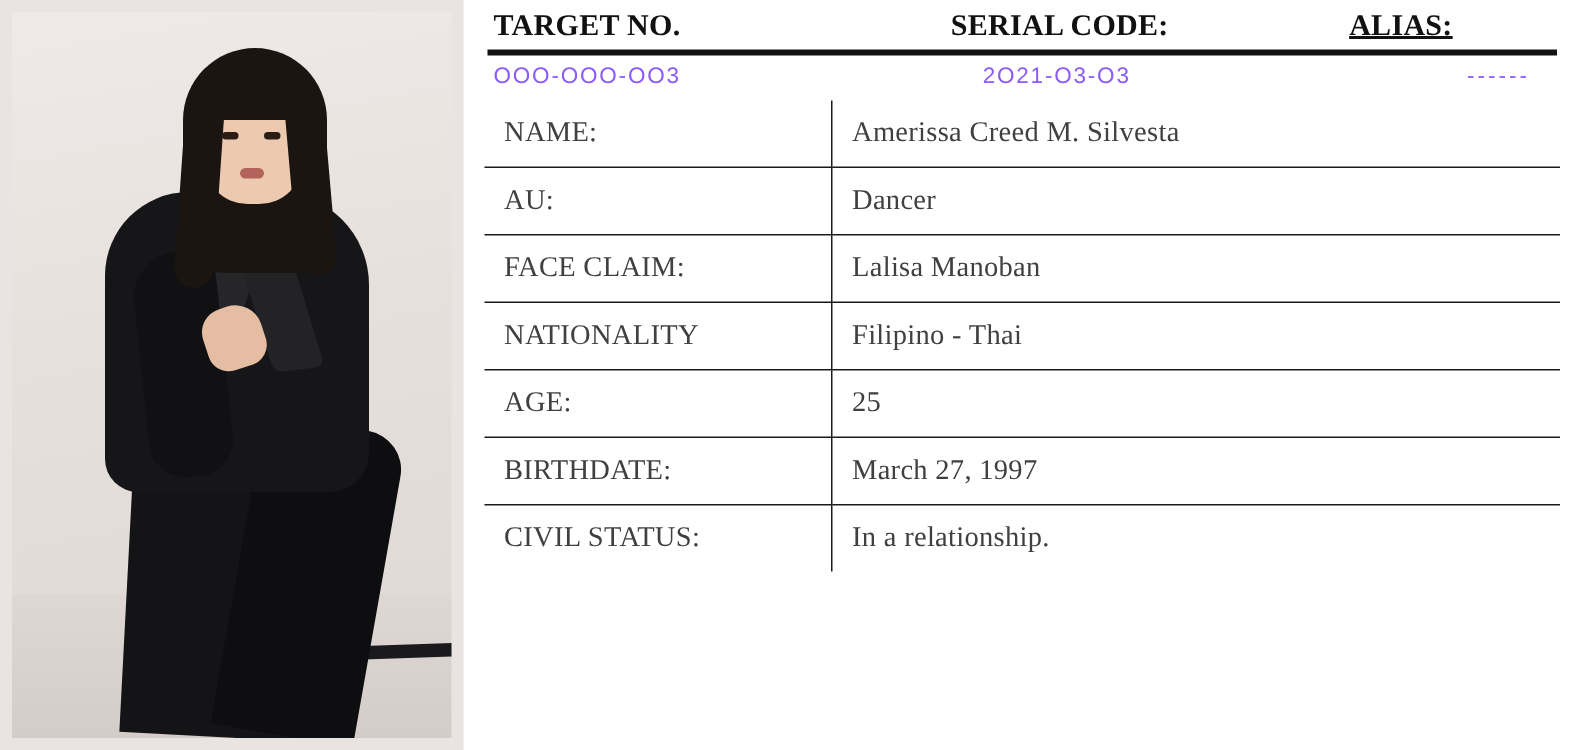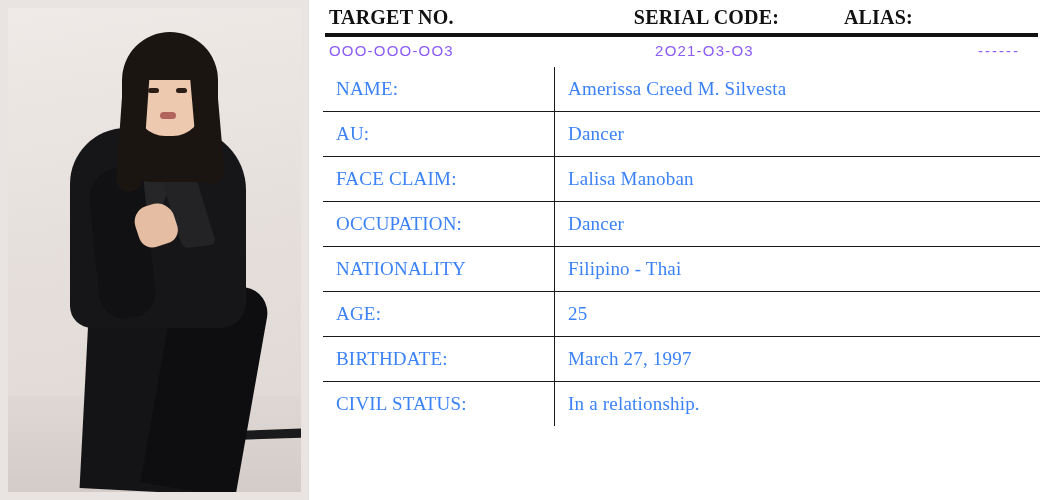--- a/index.html
+++ b/index.html
@@ -208,21 +208,21 @@
   .hdr {
     font-family: "Liberation Serif", serif;
     font-weight: bold;
     font-size: 20px;
     letter-spacing: 0.2px;
     color: #111;
     white-space: nowrap;
   }
   .hdr-target { flex: 0 0 240px; text-align: left; }
   .hdr-serial { flex: 1 1 auto; text-align: center; }
-  .hdr-alias  { flex: 0 0 180px; text-align: left; padding-right: 10px; }
+  .hdr-alias  { flex: 0 0 180px; text-align: center; padding-right: 10px; text-decoration: underline; }
 
   .rule {
     height: 4px;
     background: #121212;
     margin: 0 2px;
   }
 
   .subheader-row {
     display: flex;
     align-items: center;
@@ -244,21 +244,21 @@
     border-collapse: collapse;
     width: 100%;
     table-layout: fixed;
     margin-top: 2px;
   }
   .info-table td {
     border: 1.6px solid #1a1a1a;
     height: 44px;
     padding: 0 0 0 13px;
     font-size: 19px;
-    color: #3b82f6;
+    color: #404040;
     font-family: "Liberation Serif", serif;
     vertical-align: middle;
     letter-spacing: 0.2px;
   }
   .info-table td.label {
     width: 218px;
   }
   .info-table tr:first-child td {
     border-top: none;
   }
@@ -329,24 +329,20 @@
         </tr>
         <tr>
           <td class="label">AU:</td>
           <td class="value">Dancer</td>
         </tr>
         <tr>
           <td class="label">FACE CLAIM:</td>
           <td class="value">Lalisa Manoban</td>
         </tr>
         <tr>
-          <td class="label">OCCUPATION:</td>
-          <td class="value">Dancer</td>
-        </tr>
-        <tr>
           <td class="label">NATIONALITY</td>
           <td class="value">Filipino - Thai</td>
         </tr>
         <tr>
           <td class="label">AGE:</td>
           <td class="value">25</td>
         </tr>
         <tr>
           <td class="label">BIRTHDATE:</td>
           <td class="value">March 27, 1997</td>

